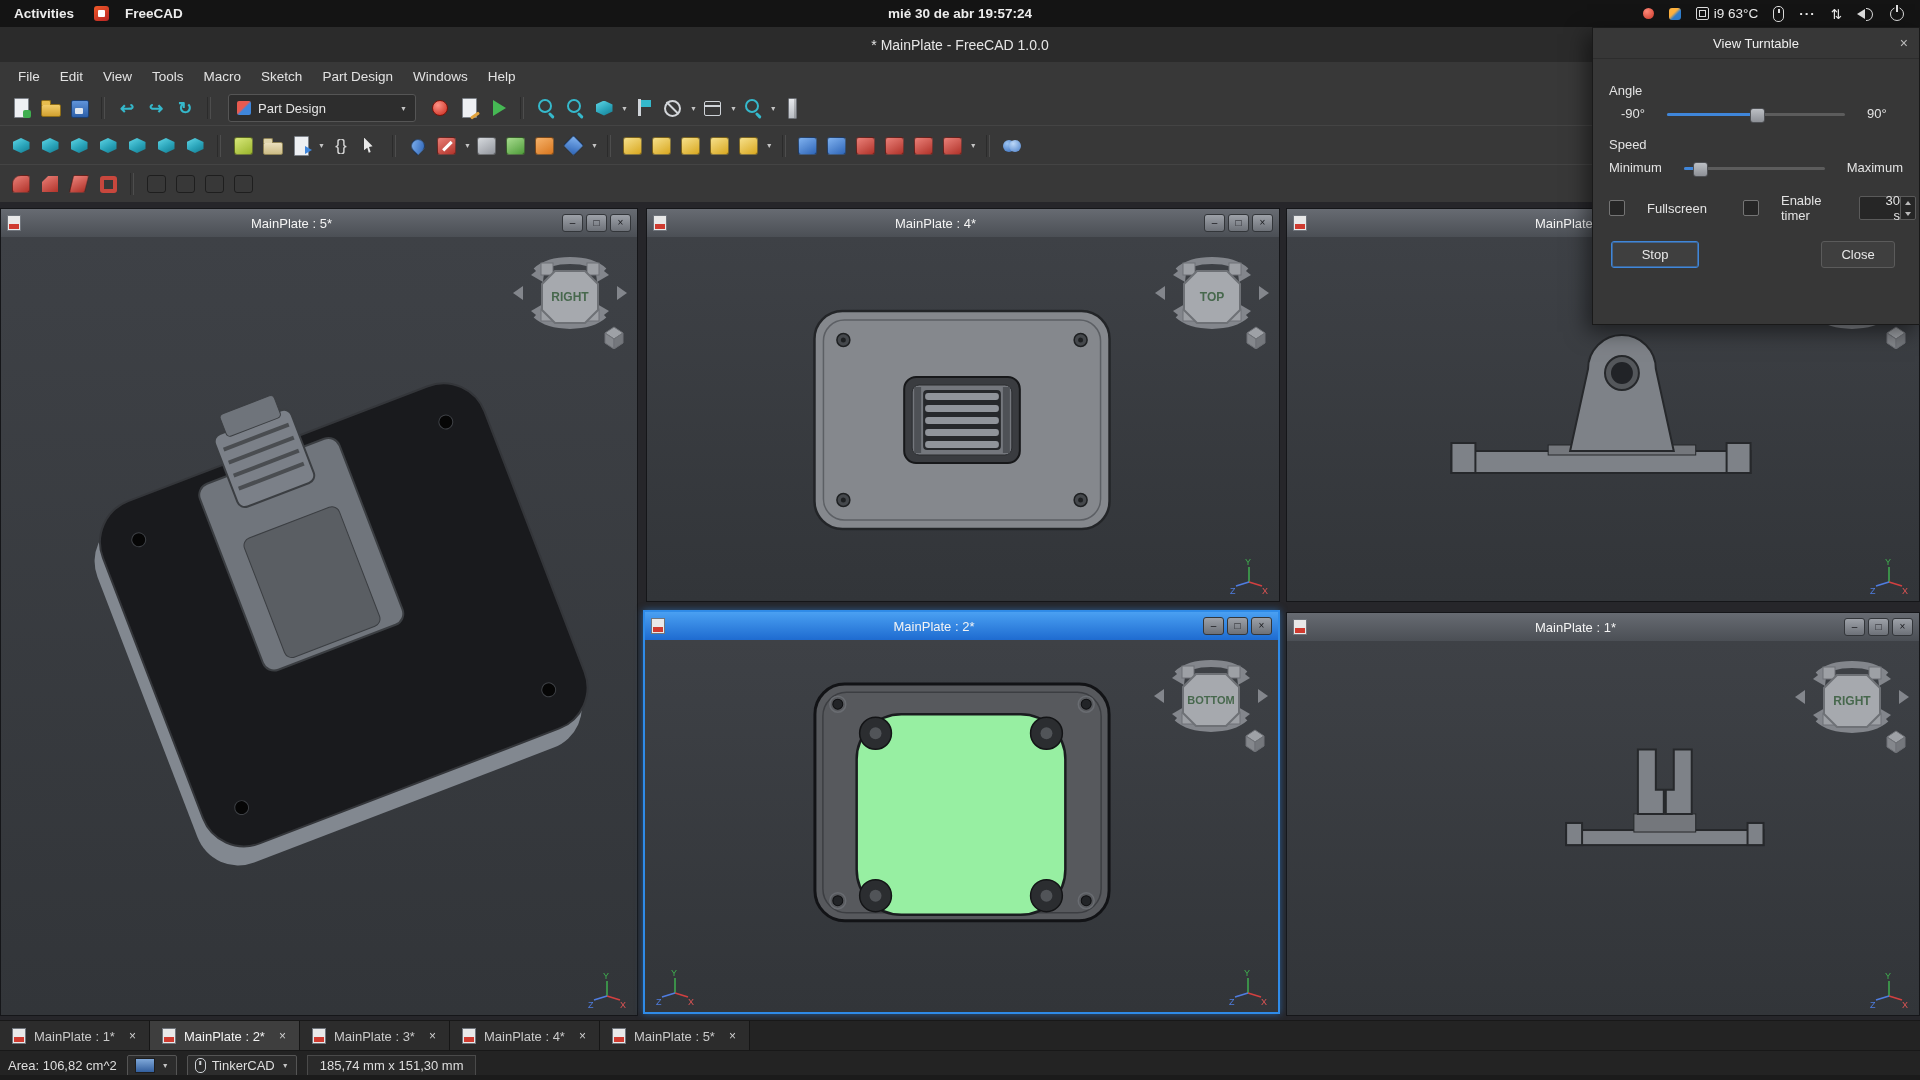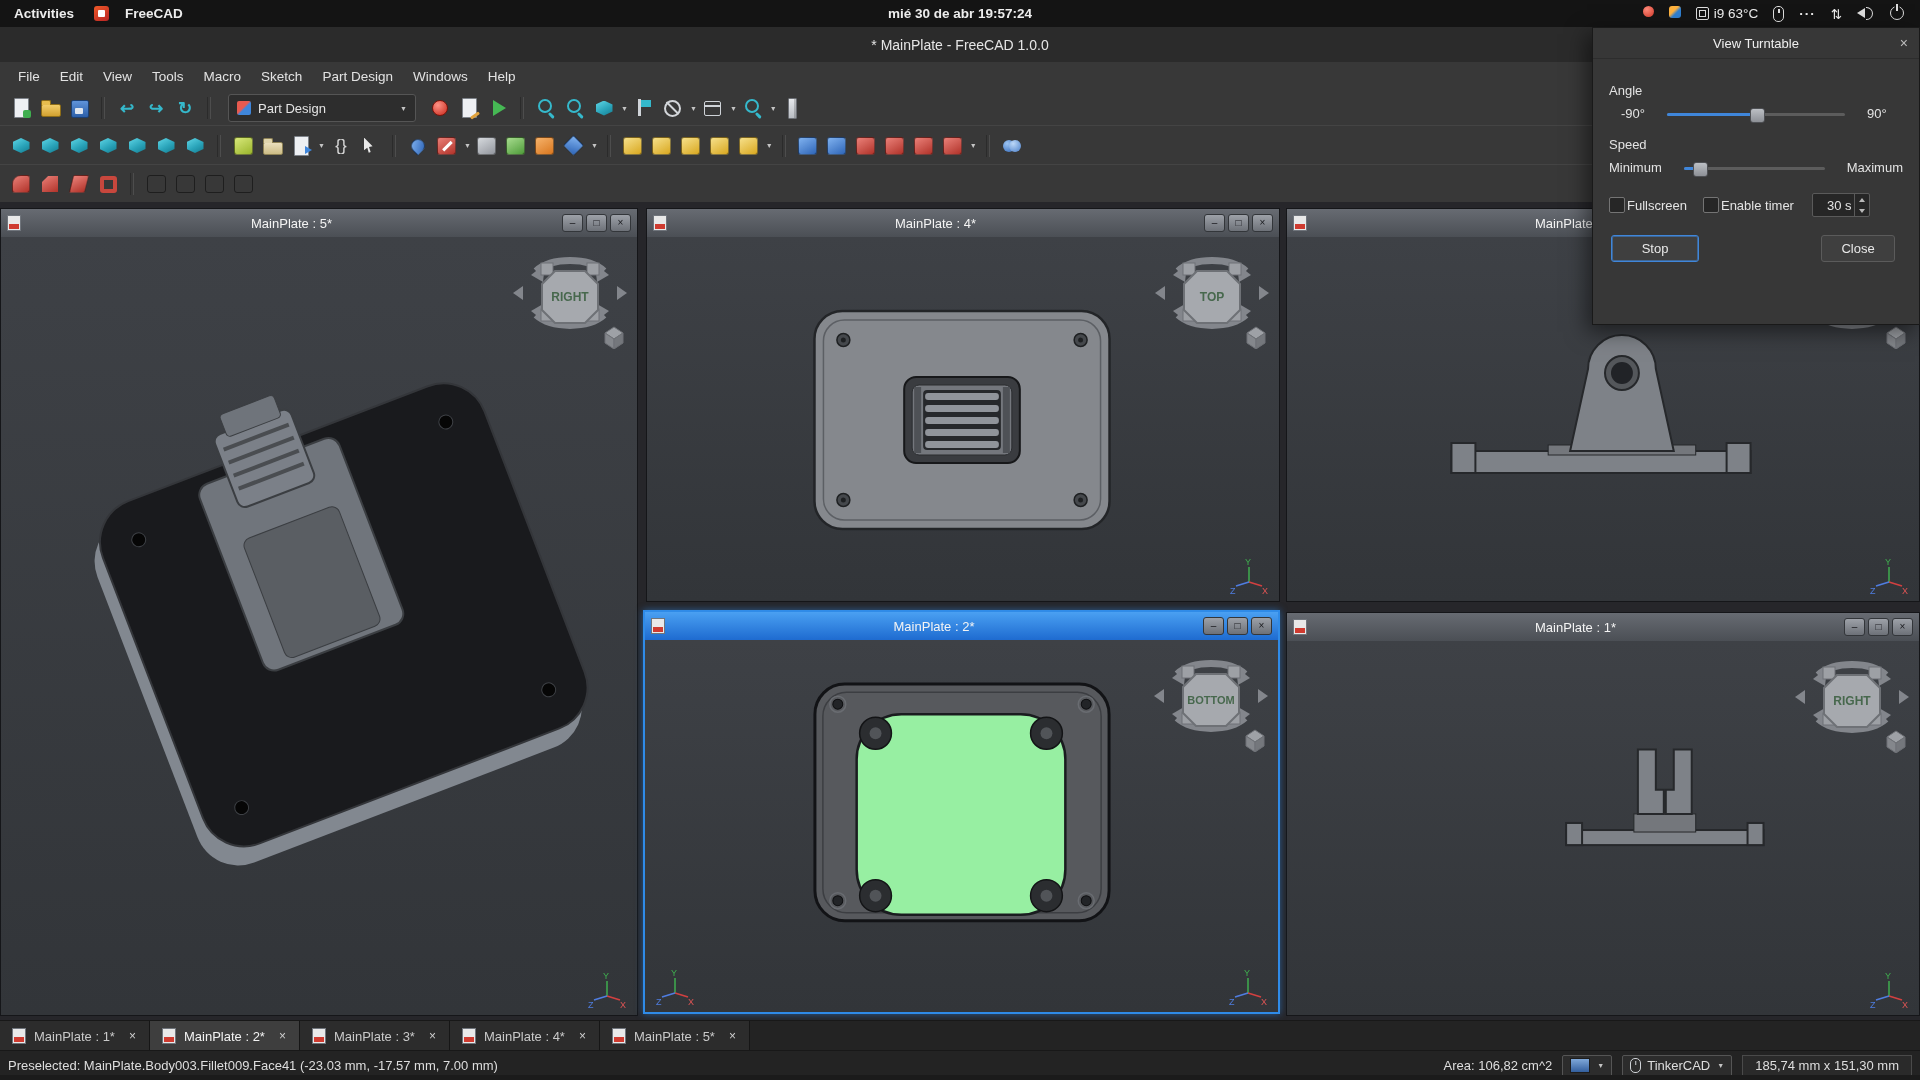--- a/index.html
+++ b/index.html
@@ -6,21 +6,21 @@
   body{font-family:"Liberation Sans",sans-serif;}
   #app{position:relative;width:1920px;height:1075px;overflow:hidden;background:#2e2e30;}
 
   
   .sysbar{position:absolute;left:0;top:0;right:0;height:27px;background:#141414;display:flex;align-items:center;color:#ededed;font-size:13.5px;z-index:60;}
   .sys-left{display:flex;align-items:center;gap:20px;padding-left:14px;font-weight:bold;}
   .appchip{display:flex;align-items:center;gap:16px;}
   .fc-badge{width:15px;height:15px;border-radius:3px;background:linear-gradient(145deg,#f05a28,#b82424);position:relative;}
   .fc-badge::after{content:"";position:absolute;left:4px;top:4px;width:7px;height:7px;background:#ffffff;border-radius:1px;}
   .sys-center{position:absolute;left:50%;transform:translateX(-50%);font-weight:bold;}
-  .sys-right{margin-left:auto;display:flex;align-items:flex-start;gap:15px;padding-right:16px;font-weight:normal;}
+  .sys-right{margin-left:auto;display:flex;align-items:center;gap:15px;padding-right:16px;font-weight:normal;}
   .tr-dot{width:11px;height:11px;border-radius:50%;background:radial-gradient(circle at 35% 30%,#ff8a7a,#d23a2a);}
   .tr-app{width:12px;height:12px;border-radius:3px;background:linear-gradient(135deg,#ffb23e 40%,#2f7fd0 60%);}
   .tempchip{display:flex;align-items:center;gap:5px;}
   .chipico{width:11px;height:11px;border:1.5px solid #ddd;border-radius:2px;position:relative;}
   .chipico::after{content:"";position:absolute;inset:2px;border:1px solid #ddd;}
   .tr-mouse{width:9px;height:14px;border:1.5px solid #ddd;border-radius:5px;position:relative;}
   .tr-mouse::after{content:"";position:absolute;left:50%;top:2px;width:2px;height:4px;background:#ddd;transform:translateX(-50%);}
   .tr-more{letter-spacing:1px;font-weight:bold;}
   .tr-volwrap{position:relative;width:18px;height:14px;}
   .tr-vol{position:absolute;left:0;top:2px;width:0;height:0;border-top:5px solid transparent;border-bottom:5px solid transparent;border-right:8px solid #ddd;}
@@ -114,25 +114,25 @@
   .slim{width:36px;flex:none;}
   .slim.r{text-align:right;}
   .slider{flex:1;position:relative;height:17px;}
   .sl-track{position:absolute;left:0;right:0;top:7px;height:3px;background:#5c5c5c;border-radius:2px;}
   .sl-fill{position:absolute;left:0;top:7px;height:3px;background:#3f86da;border-radius:2px;}
   .sl-handle{position:absolute;top:2px;width:13px;height:13px;border-radius:3px;background:linear-gradient(#bcbfc4,#8d9096);border:1px solid #4e5054;}
   .angle .sl-fill{width:50%;}
   .angle .sl-handle{left:calc(50% - 6px);}
   .speed .sl-fill{width:9%;}
   .speed .sl-handle{left:calc(9% - 3px);}
-  .cbrow{display:flex;align-items:center;gap:2px;margin-top:16px;}
+  .cbrow{display:flex;align-items:center;gap:22px;margin-top:16px;}
   .cb{width:14px;height:14px;background:#262626;border:1px solid #747474;border-radius:2px;flex:none;}
   .cb-lab{margin-right:14px;}
   .spin{margin-left:2px;width:56px;height:22px;background:#262626;border:1px solid #5a5a5a;border-radius:2px;display:flex;align-items:stretch;}
-  .spin-val{flex:1;display:flex;align-items:center;padding-left:14px;text-align:right;}
+  .spin-val{flex:1;display:flex;align-items:center;padding-left:25px;text-align:right;}
   .spin-btns{width:14px;border-left:1px solid #5a5a5a;display:flex;flex-direction:column;}
   .spin-up,.spin-down{flex:1;display:flex;align-items:center;justify-content:center;}
   .spin-up::after{content:"";border-left:3.5px solid transparent;border-right:3.5px solid transparent;border-bottom:4.5px solid #b9b9b9;}
   .spin-down::after{content:"";border-left:3.5px solid transparent;border-right:3.5px solid transparent;border-top:4.5px solid #b9b9b9;}
   .btnrow{display:flex;justify-content:space-between;margin-top:18px;}
   .btn{height:27px;background:#3f3f3f;border:1px solid #5b5b5b;border-radius:3px;color:#e8e8e8;font-size:13px;display:flex;align-items:center;justify-content:center;box-sizing:border-box;}
   .btn.stop{width:88px;margin-left:2px;border:1px solid #3f86da;box-shadow:inset 0 0 0 1px rgba(63,134,218,.55);}
   .btn.closeb{width:74px;margin-right:8px;}
 
   
@@ -662,21 +662,20 @@
       <span class="tab-close">×</span>
     </span>
     <span class="tab">
       <span class="docicon"></span>
       <span>MainPlate : 5*</span>
       <span class="tab-close">×</span>
     </span>
   </div>
 
   <div class="statusbar">
-    <span class="sb-left">Preselected: MainPlate.Body003.Fillet009.Face41 (-23.03 mm, -17.57 mm, 7.00 mm)</span>
     <span>Area: 106,82 cm^2</span>
     <span class="sb-box">
       <span class="swatch"></span>
       <span class="dd">▼</span>
     </span>
     <span class="sb-box">
       <span class="sb-mouse"></span>
       <span>TinkerCAD</span>
       <span class="dd">▼</span>
     </span>

